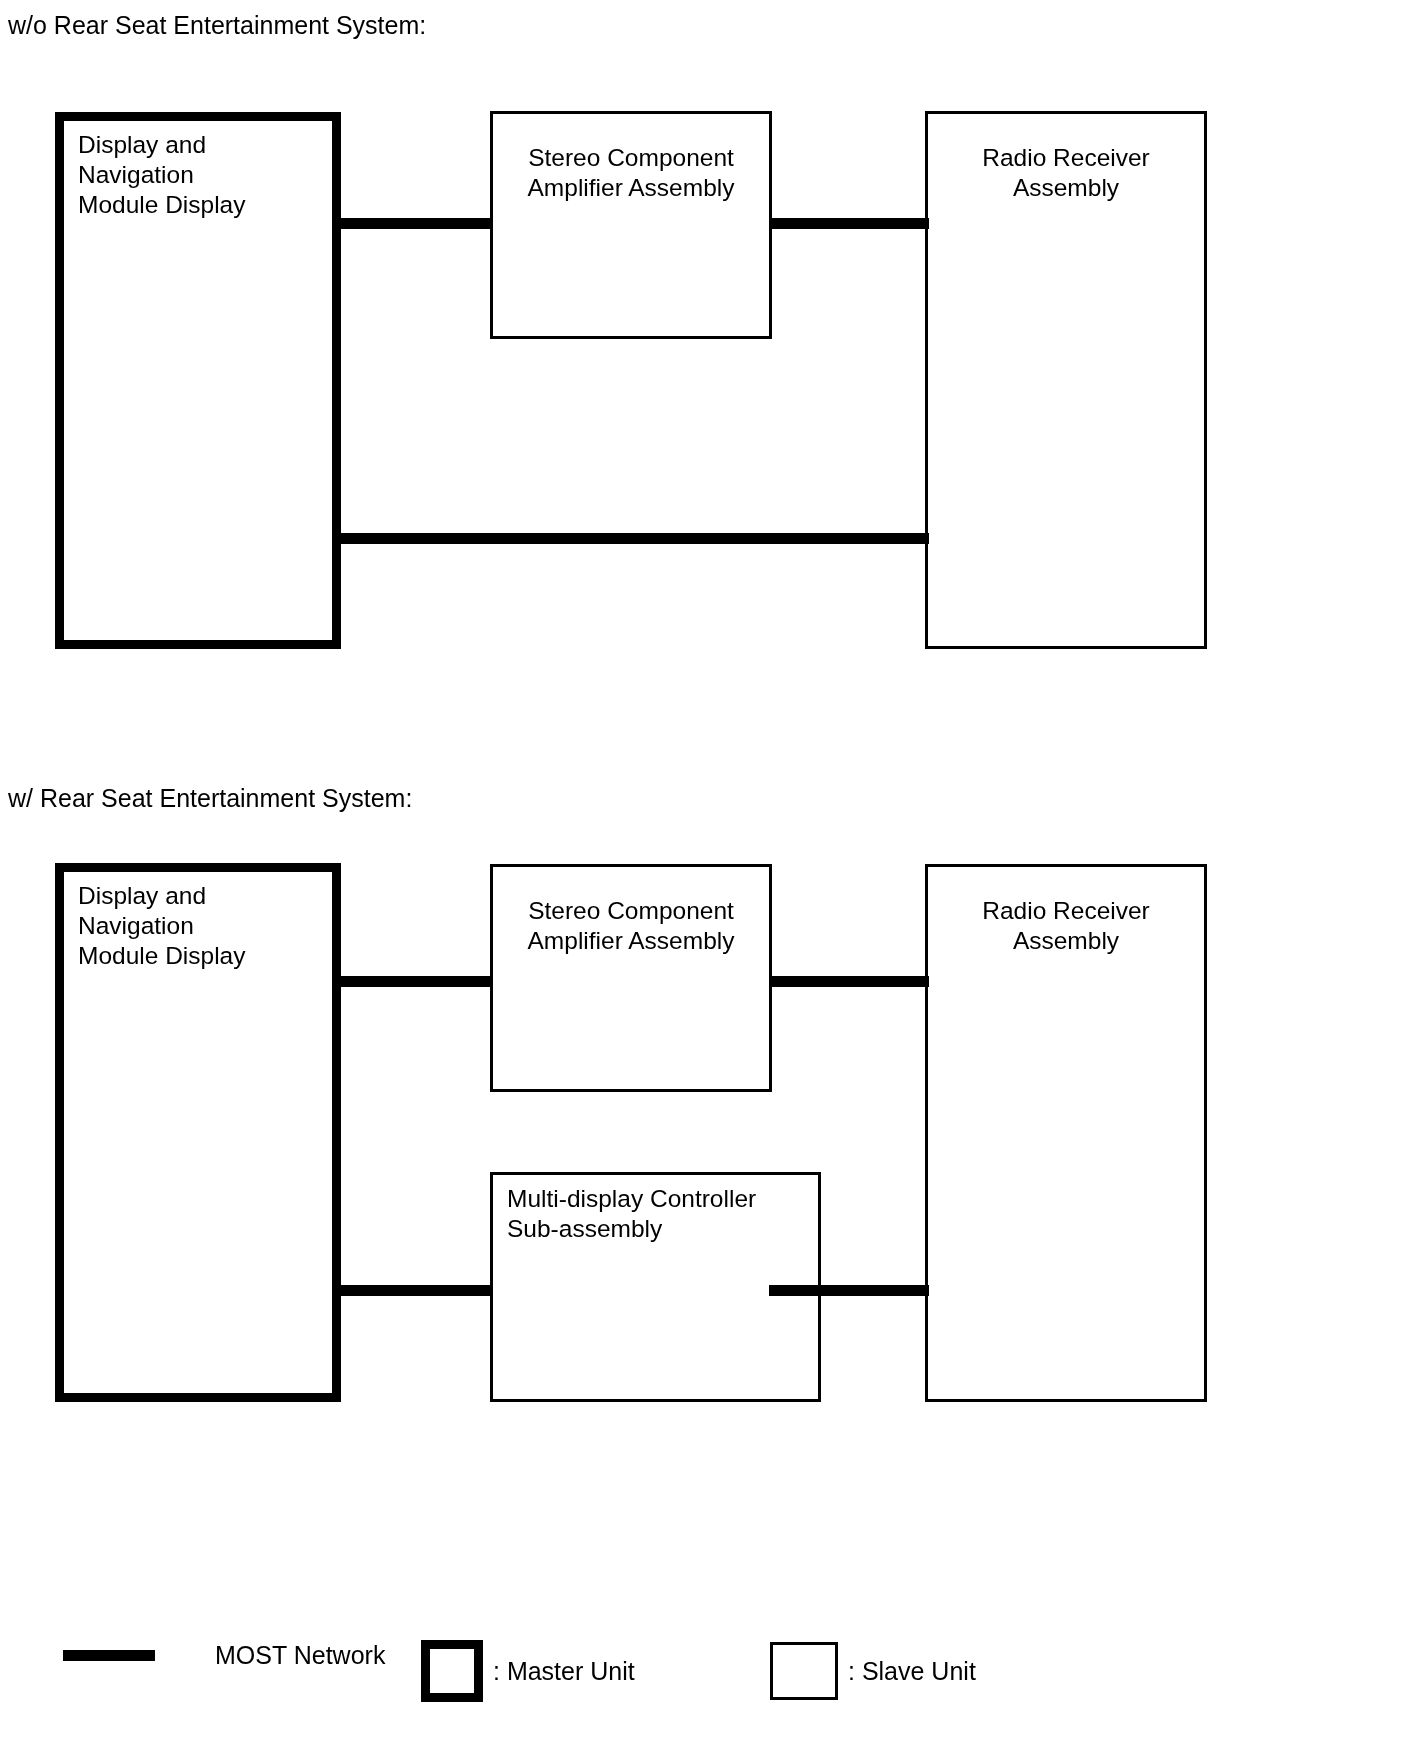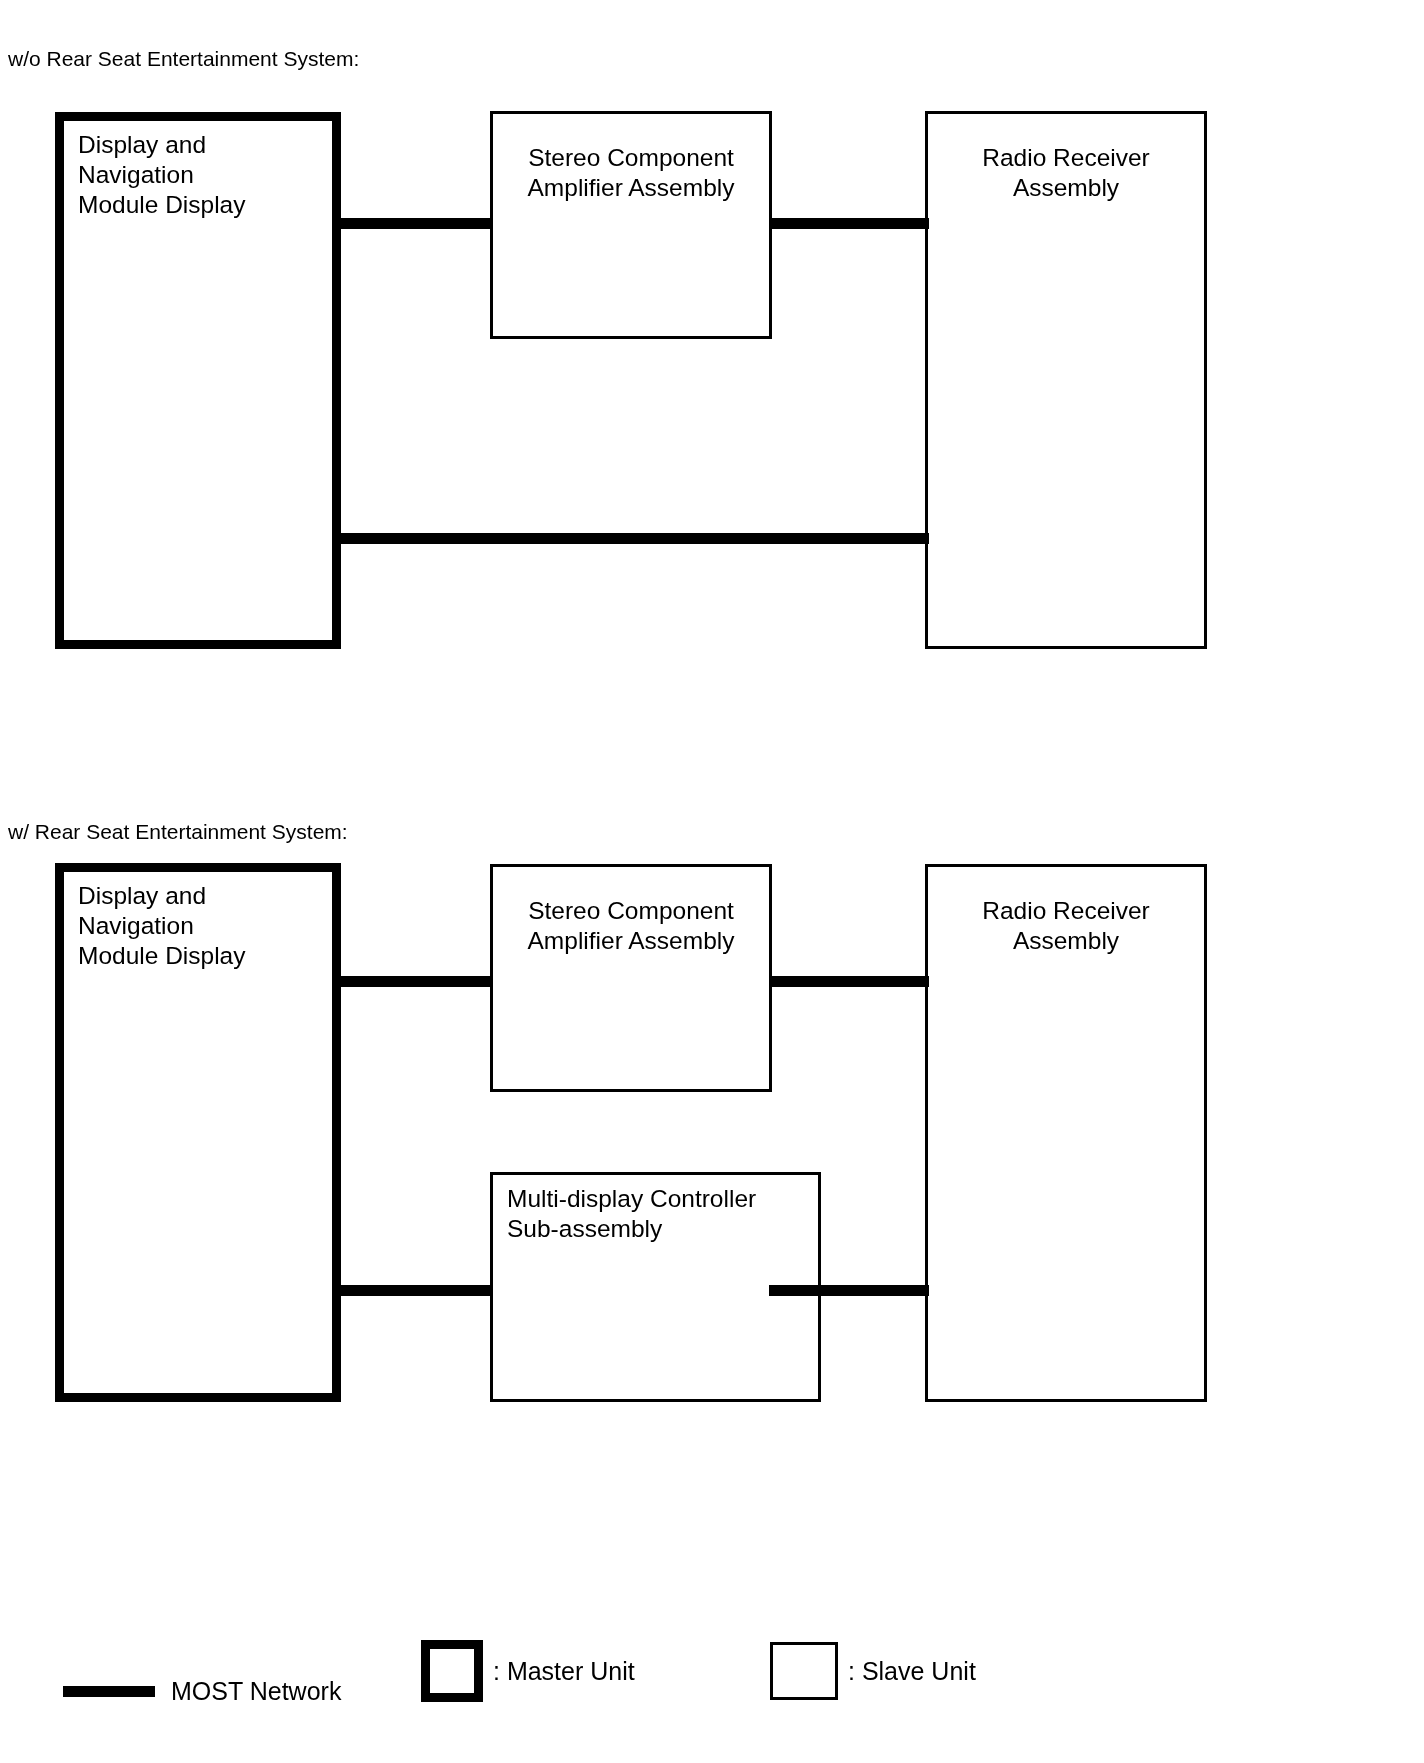--- a/index.html
+++ b/index.html
@@ -17,25 +17,24 @@
     overflow: hidden;
   }
   .canvas {
     position: absolute;
     left: 0; top: 0;
     width: 1424px;
     height: 1763px;
   }
   .heading {
     position: absolute;
-    font-size: 21px;
+    font-size: 25px;
     line-height: 34px;
     white-space: nowrap;
     color: #000;
-    margin-top: 34px;
   }
   .node {
     position: absolute;
     background: #ffffff;
     box-sizing: border-box;
   }
   .node.master { border: 9px solid #000000; }
   .node.slave  { border: 3px solid #000000; }
   .node-label {
     position: absolute;
@@ -137,21 +136,21 @@
   <div class="node slave" style="left:490px; top:1172px; width:331px; height:230px;">
     <div class="node-label">Multi-display Controller
 Sub-assembly</div>
   </div>
 
   <div class="link" style="left:337px; top:976px; width:156px;"></div>
   <div class="link" style="left:769px; top:976px; width:160px;"></div>
   <div class="link" style="left:337px; top:1285px; width:156px;"></div>
   <div class="link" style="left:769px; top:1285px; width:160px;"></div>
 
-  <div class="legend-item" style="left:63px; top:1676px;">
+  <div class="legend-item" style="left:63px; top:1640px;gap:44px;">
     <span class="legend-line"></span>
     <span>MOST Network</span>
   </div>
 
   <div class="legend-item" style="left:421px; top:1640px;">
     <span class="legend-swatch-master"></span>
     <span>: Master Unit</span>
   </div>
 
   <div class="legend-item" style="left:770px; top:1642px;">

